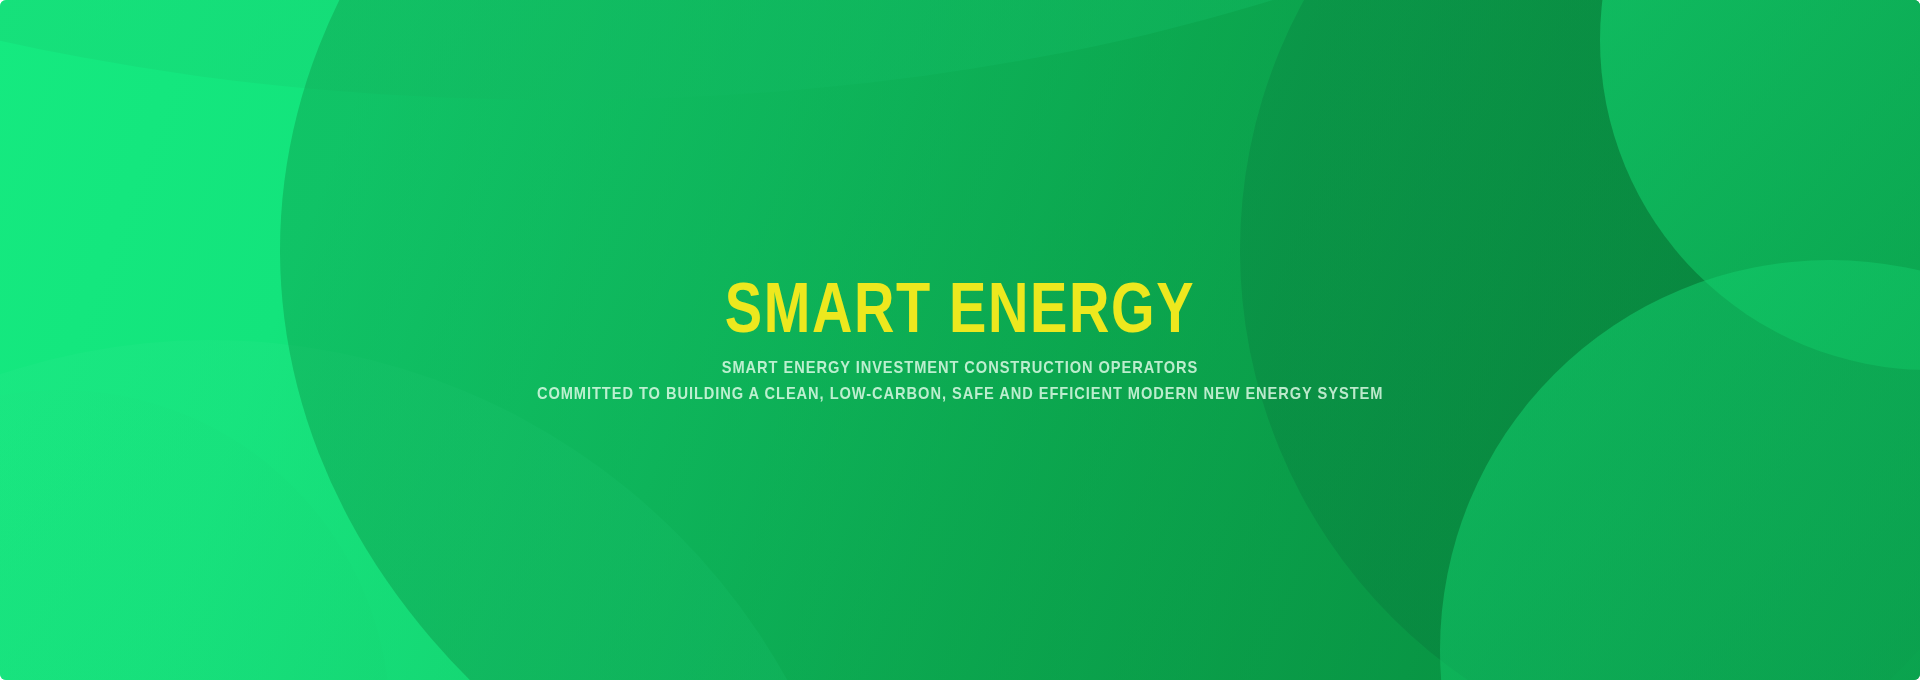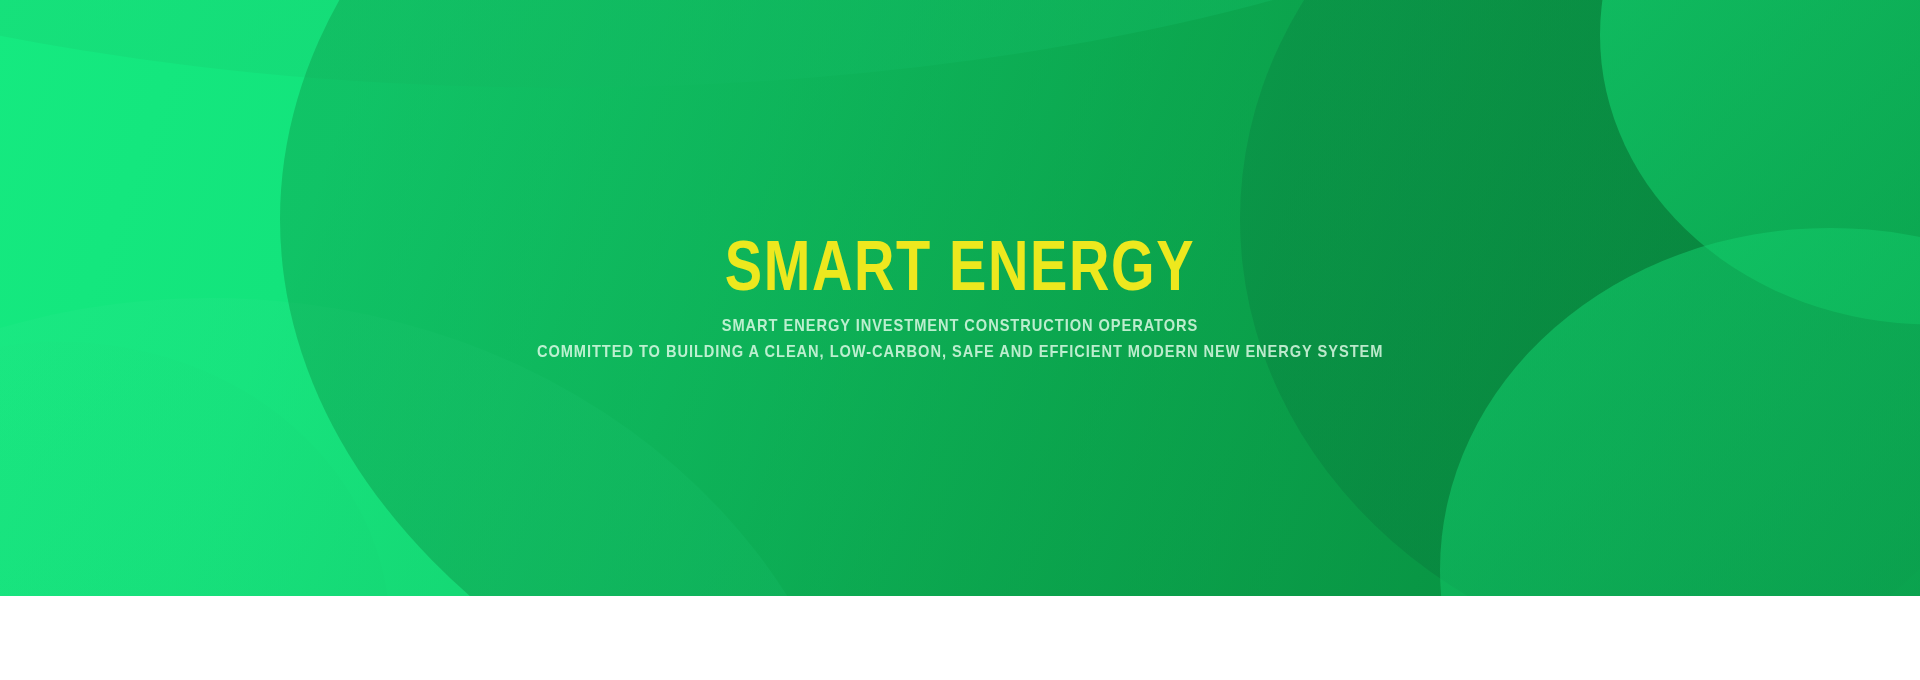--- a/index.html
+++ b/index.html
@@ -5,32 +5,33 @@
 <style>
   html, body {
     margin: 0;
     padding: 0;
     background: #ffffff;
   }
 
   #banner {
     position: relative;
     width: 1920px;
-    height: 596px;
+    height: 680px;
     overflow: hidden;
     font-family: "Liberation Sans", "DejaVu Sans", sans-serif;
     
     background: linear-gradient(110deg,
         #15EA80 0%,
         #13E47C 18%,
         #10CF6A 38%,
         #0CB957 56%,
         #09A64B 74%,
         #089944 88%,
         #06913F 100%);
+    border-radius: 6px;
   }
 
   
   #deco {
     position: absolute;
     inset: 0;
     width: 100%;
     height: 100%;
     pointer-events: none;
   }

